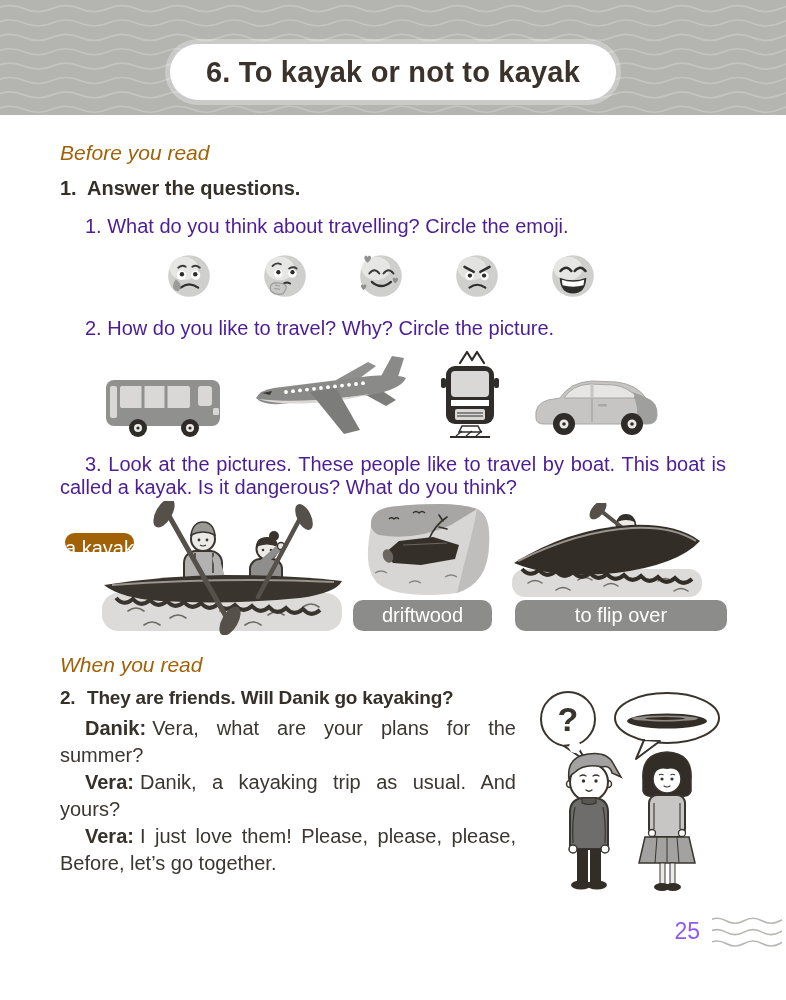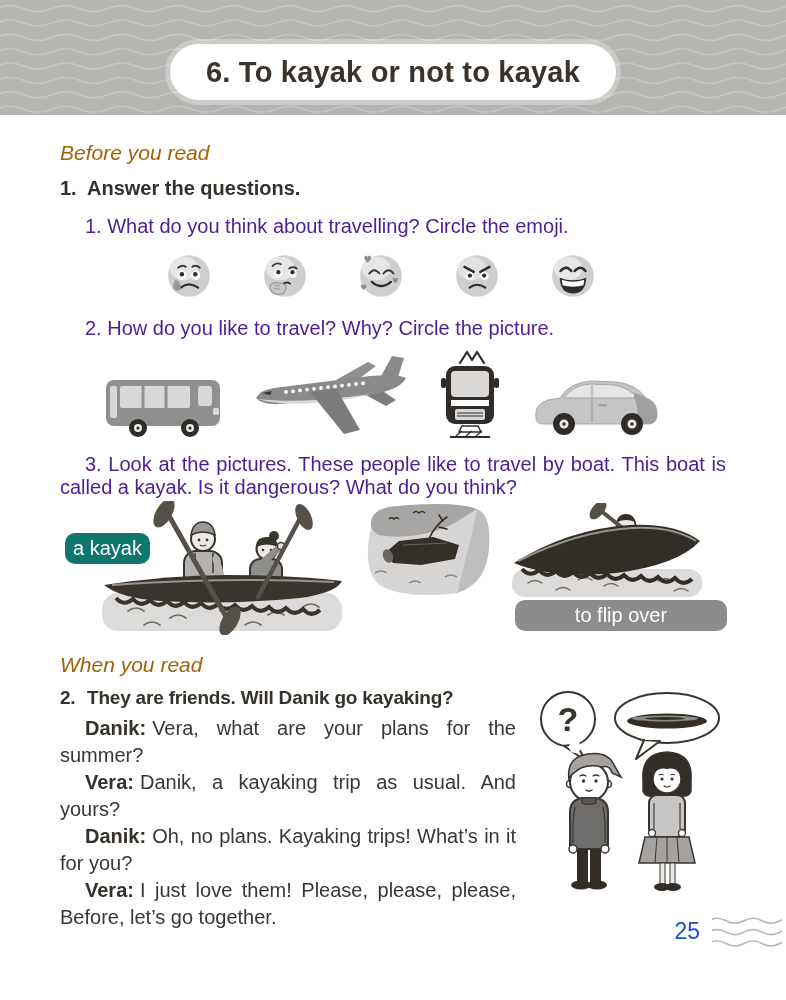--- a/index.html
+++ b/index.html
@@ -14,28 +14,28 @@
   .task{display:flex;font-weight:bold;font-size:20px;color:#353029;margin:0 0 6px}
   .task-num{width:27px;flex:none}
   .q{font-size:20px;margin:15px 0 6px;text-indent:25px;color:#4c1d95}
   .just{text-align:justify;line-height:23px;margin:13px 0 2px}
   .emoji-row{display:flex;gap:46px;margin:12px 0 4px 104px}
   .emoji-row svg,.vehicle-row svg{display:block}
   .vehicle-row{display:flex;align-items:flex-end;gap:26px;margin:8px 0 0 40px;height:92px}
   .pics{position:relative;height:136px;margin-top:2px}
   .pics .abs{position:absolute}
   .cap{position:absolute;background:#8c8c8a;color:#fff;font-size:20px;height:31px;line-height:30px;border-radius:10px;text-align:center}
-  .tag{position:absolute;background:#0f766e;color:#fff;font-size:20px;height:31px;line-height:30px;border-radius:10px;padding:0 8px}
+  .tag{position:absolute;background:#a16207;color:#fff;font-size:20px;height:19px;line-height:30px;border-radius:10px;padding:0 0}
   .convo{position:relative}
   .illus{float:right;width:200px;height:212px;margin:0 0 2px 10px}
   .task.intro{font-size:19px;letter-spacing:-.2px;line-height:25px;margin-bottom:5px}
   .dia{margin:0;font-size:20px;line-height:27px;text-align:justify;text-indent:25px;color:#3a3631}
   .dia b{color:#353029;margin-right:6px}
   footer{position:absolute;right:4px;top:914px;display:flex;align-items:center;gap:12px}
-  .pageno{font-size:23px;color:#1d4ed8}
+  .pageno{font-size:23px;color:#8b5cf6}
 </style>
 </head>
 <body>
 
 <div class="page">
 
   <header class="banner">
     <svg class="wavegen" width="786" height="115" viewBox="0 0 786 115">
         <path d="M-4 8.625 q14 -6 28 0 t28 0 t28 0 t28 0 t28 0 t28 0 t28 0 t28 0 t28 0 t28 0 t28 0 t28 0 t28 0 t28 0 t28 0 t28 0 t28 0 t28 0 t28 0 t28 0 t28 0 t28 0 t28 0 t28 0 t28 0 t28 0 t28 0 t28 0 t28 0 t28 0" fill="none" stroke="#c4c4c0" stroke-width="1.7"></path>
         <path d="M-4 23 q14 -6 28 0 t28 0 t28 0 t28 0 t28 0 t28 0 t28 0 t28 0 t28 0 t28 0 t28 0 t28 0 t28 0 t28 0 t28 0 t28 0 t28 0 t28 0 t28 0 t28 0 t28 0 t28 0 t28 0 t28 0 t28 0 t28 0 t28 0 t28 0 t28 0 t28 0" fill="none" stroke="#c4c4c0" stroke-width="1.7"></path>
@@ -255,20 +255,21 @@
           <path d="M16 26 Q14 6 44 5 Q100 0 122 8 L96 24 Q60 40 24 34 Q18 31 16 26 Z" fill="#a7a6a4"></path>
           <path d="M122 8 Q136 14 134 44 Q133 82 102 92 L110 60 Q118 30 122 8 Z" fill="#bfbebc"></path>
           <path d="M30 52 L44 40 L78 36 L104 44 L100 58 L66 64 L38 62 Z" fill="#352f29"></path>
           <ellipse cx="33" cy="55" rx="5" ry="7" fill="#6b6660" transform="rotate(-20 33 55)"></ellipse>
           <path d="M48 44 L92 42" stroke="#6b6660" stroke-width="1.2"></path>
           <path d="M74 38 Q80 24 92 16 M84 26 L92 28 M88 20 L84 14" stroke="#352f29" stroke-width="1.6" fill="none" stroke-linecap="round"></path>
           <path d="M58 12 q3 -3 6 0 q3 -3 6 0 M34 18 q2.5 -2.5 5 0 q2.5 -2.5 5 0" stroke="#352f29" stroke-width="1.3" fill="none"></path>
           <path d="M20 72 q6 -4 12 0 M90 76 q6 -4 12 0 M54 82 q6 -4 12 0" stroke="#8a8683" stroke-width="1.3" fill="none"></path>
         </svg>
       </div>
+      <span class="cap" style="left:293px;top:99px;width:139px">driftwood</span>
 
       <div class="abs" style="left:448px;top:2px">
         <svg width="198" height="96" viewBox="0 0 198 96">
           <rect x="4" y="66" width="190" height="28" rx="13" fill="#dcdbd9"></rect>
           <g stroke="#6e6a64" stroke-width="1.5" fill="none" stroke-linecap="round">
             <path d="M20 80 q7 -5 14 0"></path>
               <path d="M48 87 q7 -5 14 0"></path>
               <path d="M96 83 q7 -5 14 0"></path>
               <path d="M150 78 q7 -5 14 0"></path>
               <path d="M166 88 q7 -5 14 0"></path>
@@ -351,21 +352,20 @@
 
       <div class="task intro">
         <span class="task-num">2.</span>
         <div>
           <div>They are friends. Will Danik go kayaking?</div>
         </div>
       </div>
 
       <p class="dia"><b>Danik:</b><span>Vera, what are your plans for the summer?</span></p>
       <p class="dia"><b>Vera:</b><span>Danik, a kayaking trip as usual. And yours?</span></p>
-      <p class="dia"><b>Danik:</b><span>Oh, no plans. Kayaking trips! What’s in it for you?</span></p>
       <p class="dia"><b>Vera:</b><span>I just love them! Please, please, please, Before, let’s go together.</span></p>
     </div>
   </main>
 
   <footer>
     <span class="pageno">25</span>
     <svg class="wavegen" width="70" height="34" viewBox="0 0 70 34">
         <path d="M-4 6.8 q9 -5 18 0 t18 0 t18 0 t18 0 t18 0" fill="none" stroke="#b7b7b3" stroke-width="1.6"></path>
         <path d="M-4 18.133333333333336 q9 -5 18 0 t18 0 t18 0 t18 0 t18 0" fill="none" stroke="#b7b7b3" stroke-width="1.6"></path>
         <path d="M-4 29.46666666666667 q9 -5 18 0 t18 0 t18 0 t18 0 t18 0" fill="none" stroke="#b7b7b3" stroke-width="1.6"></path>

